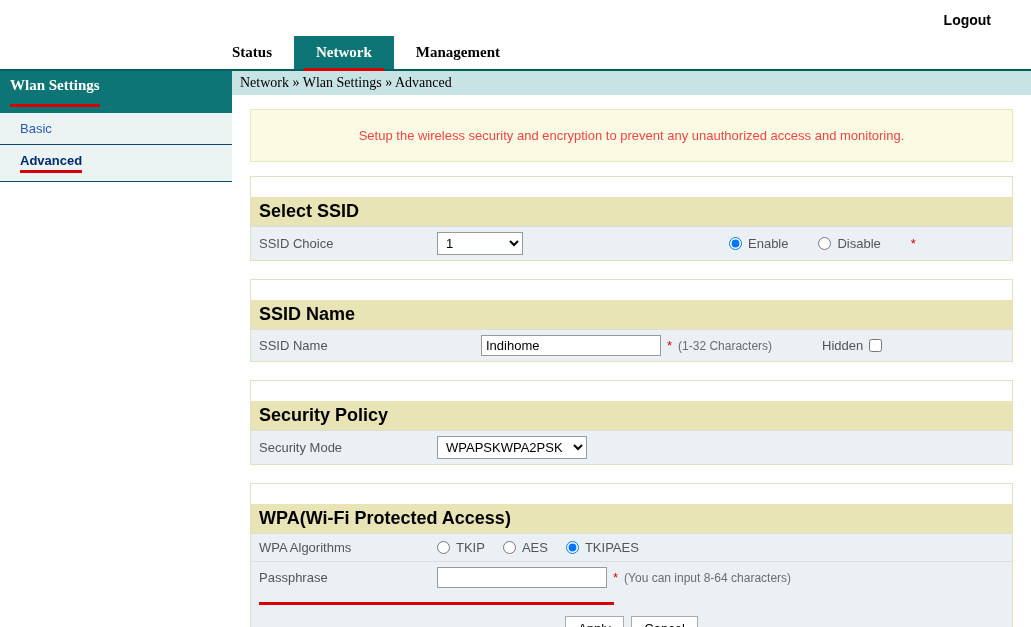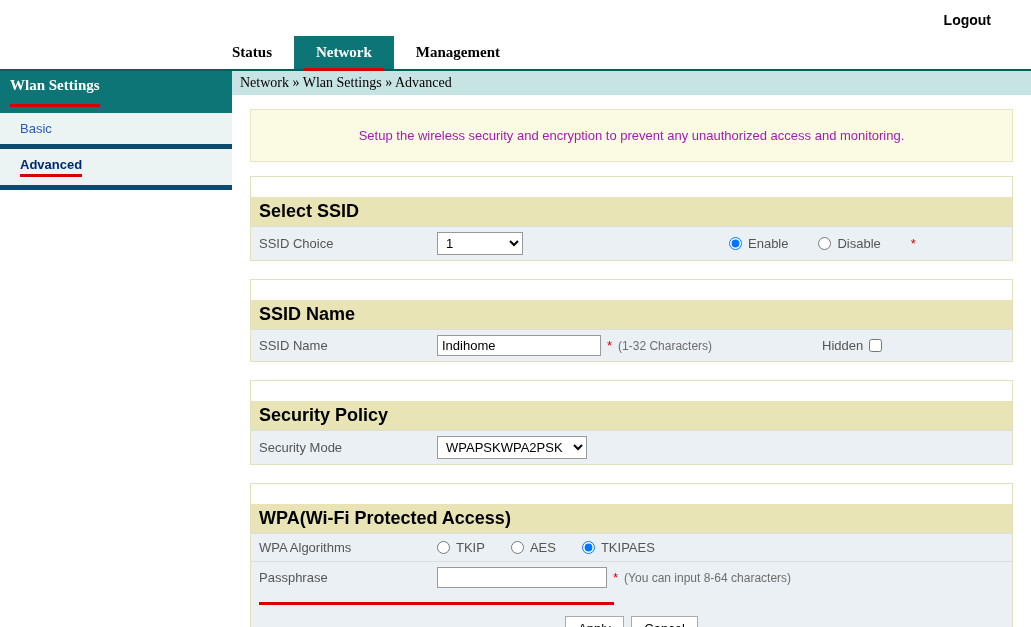--- a/index.html
+++ b/index.html
@@ -8,42 +8,42 @@
     .logout-bar { text-align: right; padding: 12px 40px 8px 0; font-weight: bold; font-size: 14px; }
     .logout-link { cursor: pointer; }
     .tabs-row { display: flex; align-items: flex-start; border-bottom: 2px solid #005d5d; padding-left: 210px; }
     .tab { padding: 8px 22px; font-family: Georgia, 'Times New Roman', serif; font-size: 15px; font-weight: bold; cursor: pointer; position: relative; }
     .tab.active { background: #0d7575; color: #fff; }
     .tab.active::after { content:""; position:absolute; left:10px; right:10px; bottom:-2px; height:3px; background:#d80000; }
     .main-wrap { display: flex; }
     .sidebar { width: 232px; }
     .sidebar-title { background: #0d7575; color: #fff; font-family: Georgia, 'Times New Roman', serif; font-weight: bold; font-size: 15px; padding: 6px 10px; position: relative; }
     .sidebar-title span { border-bottom: 3px solid #d80000; padding-bottom: 10px; display:inline-block; }
-    .sidebar-item { background: #ecf3f3; color: #2a5ab5; padding: 8px 20px; border-bottom: 5px solid #0c4a6e; cursor: pointer; font-size: 13px; }
+    .sidebar-item { background: #ecf3f3; color: #2a5ab5; padding: 8px 20px; border-bottom: 1px solid #0c4a6e; cursor: pointer; font-size: 13px; }
     .sidebar-item.selected span { border-bottom: 3px solid #d80000; padding-bottom: 2px; color:#002a6e; font-weight:bold; display:inline-block; }
     .sidebar-item.selected { color:#002a6e; }
     .content { flex: 1; }
     .breadcrumb { background: #c8e3e3; padding: 4px 8px; font-family: Georgia, 'Times New Roman', serif; font-size: 14px; }
     .content-body { padding: 14px 18px 40px 18px; }
-    .intro-box { background: #fbfbe3; border: 1px solid #e6e6c0; color: #a21caf; padding: 18px 20px; margin-bottom: 14px; font-size: 13px; text-align:center; }
+    .intro-box { background: #fbfbe3; border: 1px solid #e6e6c0; color: #ef4444; padding: 18px 20px; margin-bottom: 14px; font-size: 13px; text-align:center; }
     .section { margin-bottom: 18px; border: 1px solid #e1e1c0; }
     .section-header { background: #e9e4b6; font-weight: bold; padding: 4px 8px; font-size: 18px; margin-top: 20px; }
     .section-row { display: flex; align-items: center; background: #eaf0f4; border-top: 1px solid #ddd; }
     .row-label { width: 178px; padding: 6px 8px; color: #555; font-size: 13px; }
     .row-field { flex: 1; padding: 5px 8px; display: flex; align-items: center; gap: 6px; }
     select, input[type=text], input[type=password] { font-size: 13px; padding: 2px 4px; border: 1px solid #999; background:#fff; color:#000; }
     select { min-width: 86px; }
-    input[type=text].ssid { width: 164px; }
+    input[type=text].ssid { width: 180px; margin-left: 44px; }
     input[type=password].pass { width: 170px; }
     .hint { color:#6d6d6d; font-size:12px; }
     .ast { color:#d80000; }
     .radio-cell { display:flex; align-items:flex-end; gap:30px; padding:6px 10px; }
     .radio-group { display:flex; align-items:center; gap:6px; color:#555; font-size:13px; }
     .hidden-col { display:flex; align-items:center; gap:6px; padding:6px 10px; color:#555; font-size:13px; }
-    .wpa-algos { display:flex; align-items:flex-start; gap:26px; color:#555; }
+    .wpa-algos { display:flex; align-items:flex-start; gap:18px; color:#555; }
     .underline-red { border-bottom: 3px solid #d80000; display:inline-block; width: 355px; height:0; margin-top:-4px;}
     .btn-row { text-align:center; padding:8px; }
     .btn { background:#fff; border:1px solid #aaa; padding:4px 12px; font-size:13px; cursor:pointer; margin:0 2px; }
     .footer-bar { background:#c8e3e3; height:22px; margin-top:30px; }
   </style>
 </head>
 <body>
 
 <div class="container">
   <div class="logout-bar">

